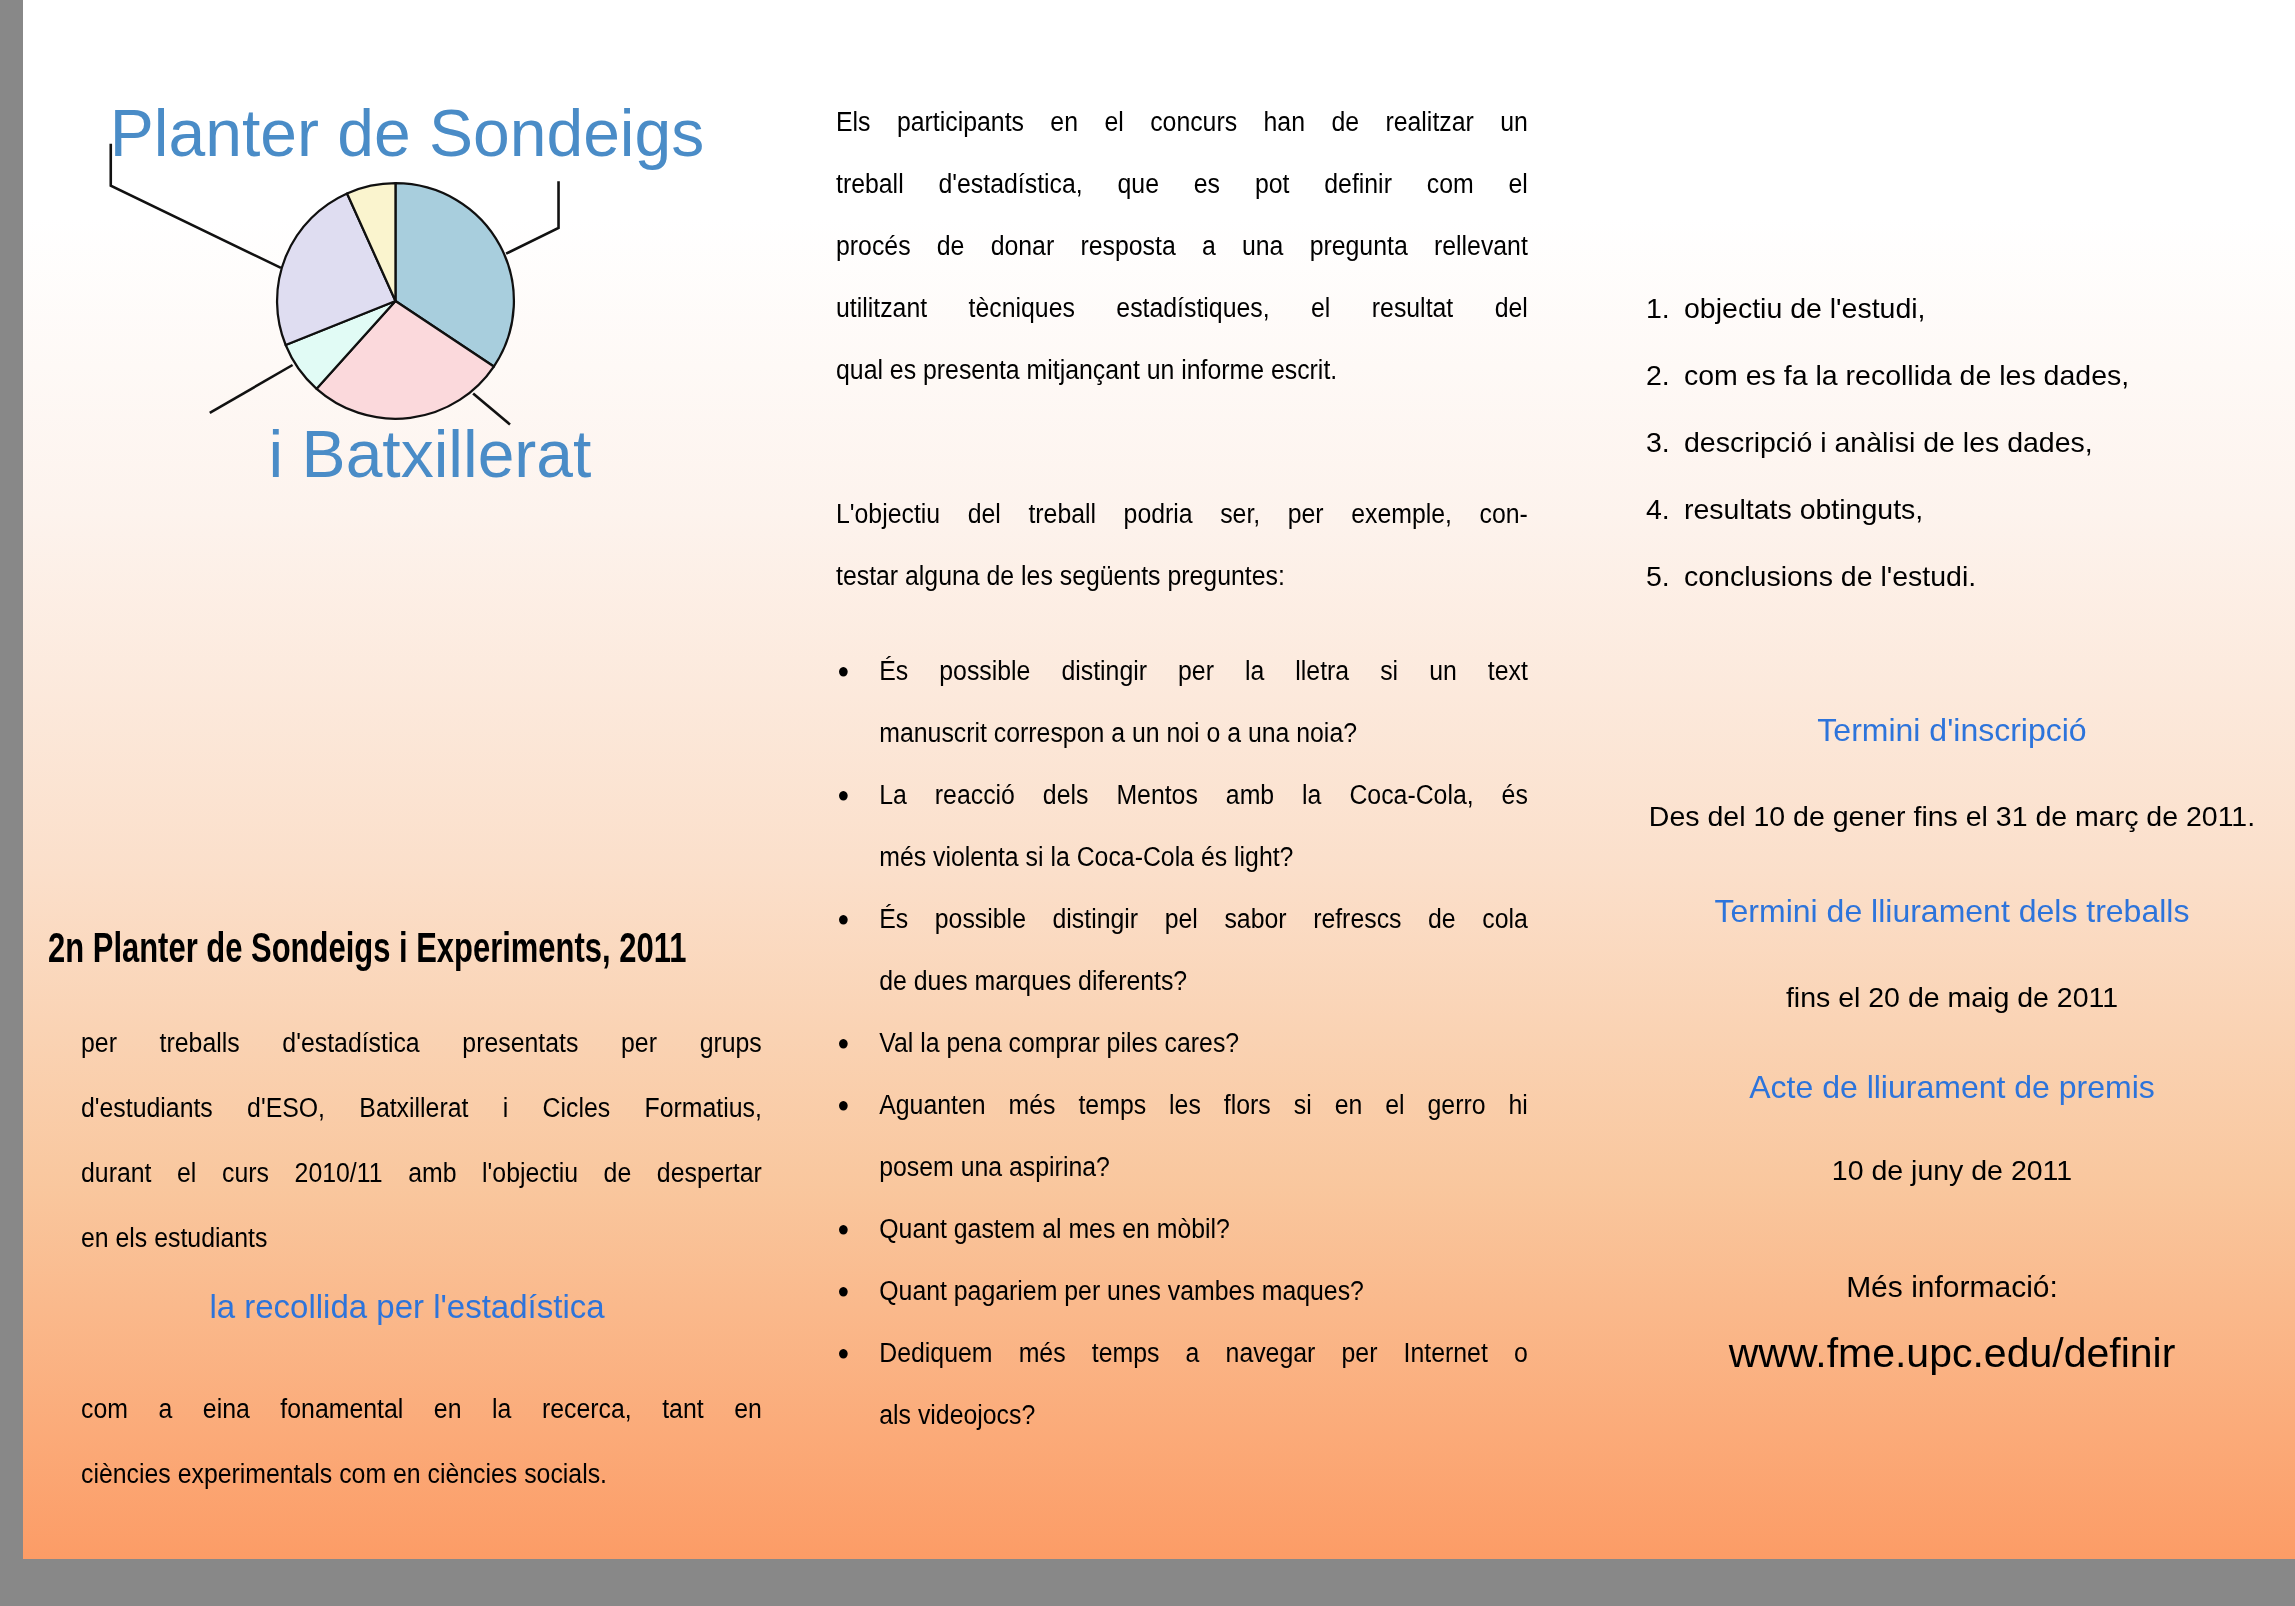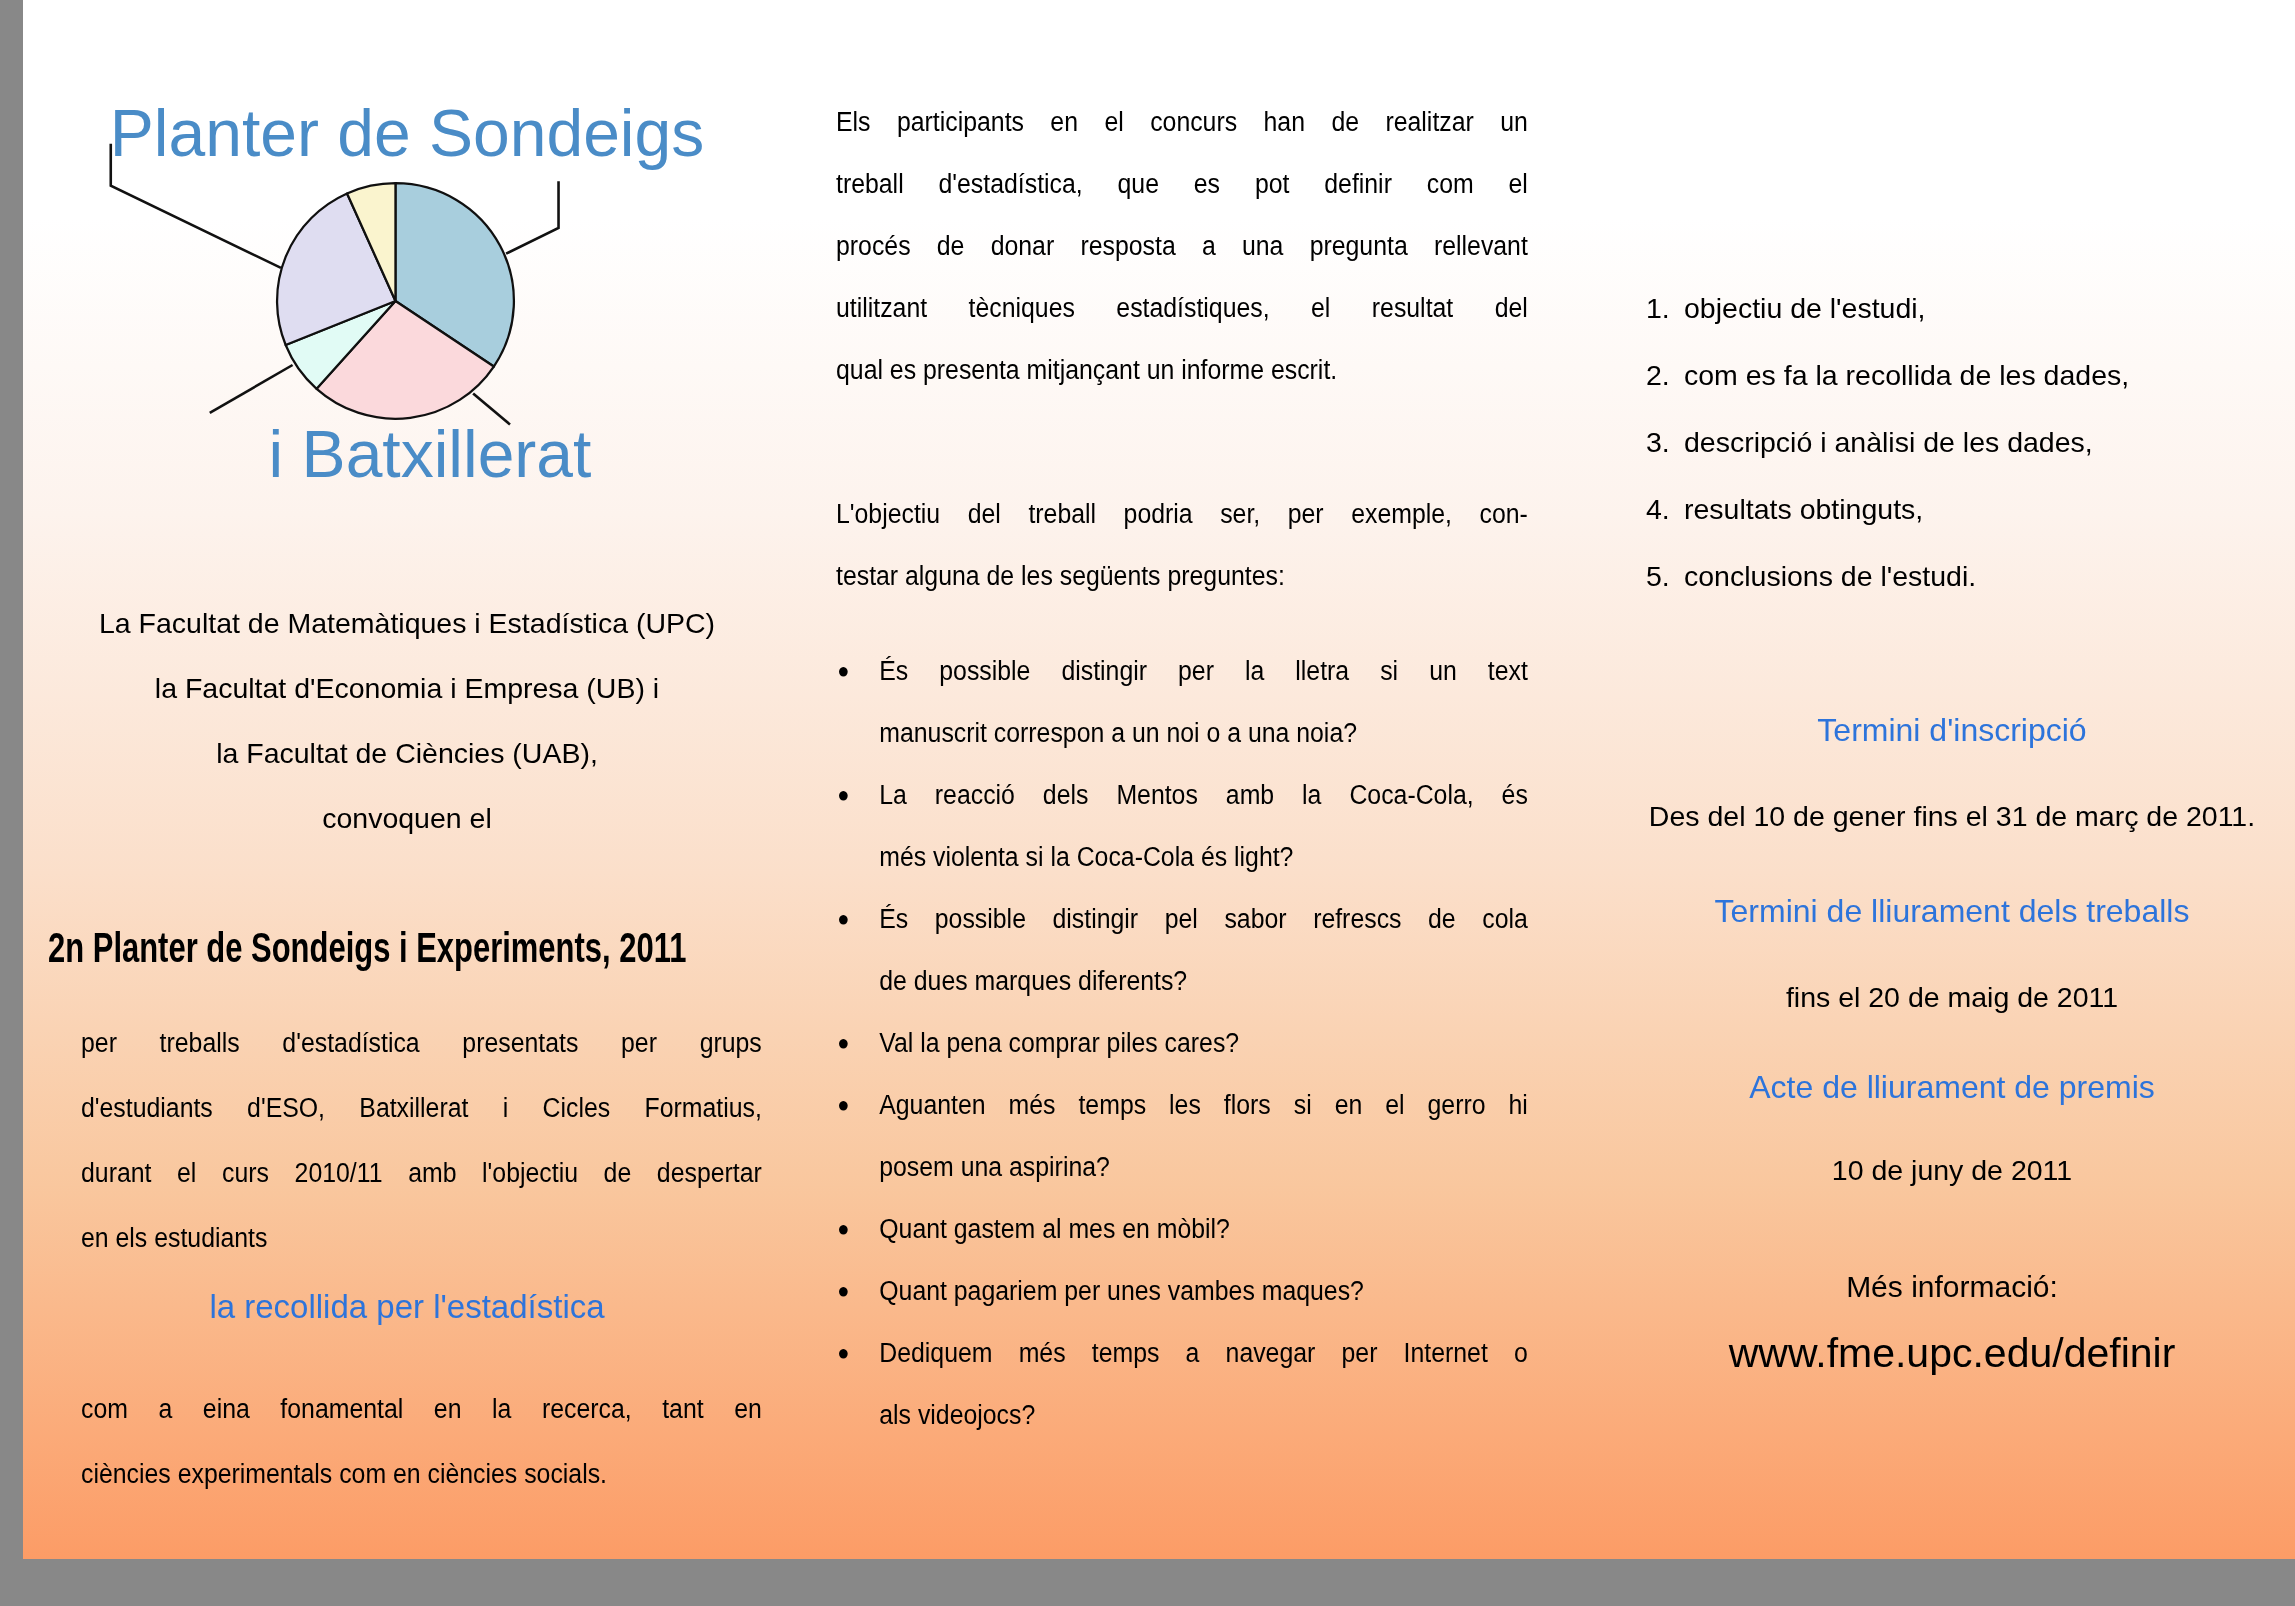--- a/index.html
+++ b/index.html
@@ -61,26 +61,20 @@
       <polyline points="635,418 692,466" fill="none" stroke="#111" stroke-width="4"></polyline>
       <path d="M515,275 L515.0,93.0 A183,182 0 0 1 667.0,376.4 Z" fill="#a8cedd" stroke="#101010" stroke-width="3.5" stroke-linejoin="round"></path>
       <path d="M515,275 L667.0,376.4 A183,182 0 0 1 393.1,410.8 Z" fill="#fbd9dc" stroke="#101010" stroke-width="3.5" stroke-linejoin="round"></path>
       <path d="M515,275 L393.1,410.8 A183,182 0 0 1 345.3,343.1 Z" fill="#e1fbf5" stroke="#101010" stroke-width="3.5" stroke-linejoin="round"></path>
       <path d="M515,275 L345.3,343.1 A183,182 0 0 1 440.2,108.9 Z" fill="#dfddf1" stroke="#101010" stroke-width="3.5" stroke-linejoin="round"></path>
       <path d="M515,275 L440.2,108.9 A183,182 0 0 1 515.0,93.0 Z" fill="#faf4ce" stroke="#101010" stroke-width="3.5" stroke-linejoin="round"></path>
     </svg>
 
   <div class="abs" id="title2">i Batxillerat</div>
 
-  <div class="abs ctr" id="intro">
-      <div class="line fill">La Facultat de Matemàtiques i Estadística (UPC)</div>
-      <div class="line fill">la Facultat d'Economia i Empresa (UB) i</div>
-      <div class="line fill">la Facultat de Ciències (UAB),</div>
-      <div class="line">convoquen el</div>
-    </div>
 
   <div class="abs" id="bold-heading">2n Planter de Sondeigs i Experiments, 2011</div>
 
   <div class="abs just" id="l-para1">
       <div class="line fill">per treballs d'estadística presentats per grups</div>
       <div class="line fill">d'estudiants d'ESO, Batxillerat i Cicles Formatius,</div>
       <div class="line fill">durant el curs 2010/11 amb l'objectiu de despertar</div>
       <div class="line">en els estudiants</div>
     </div>
 

